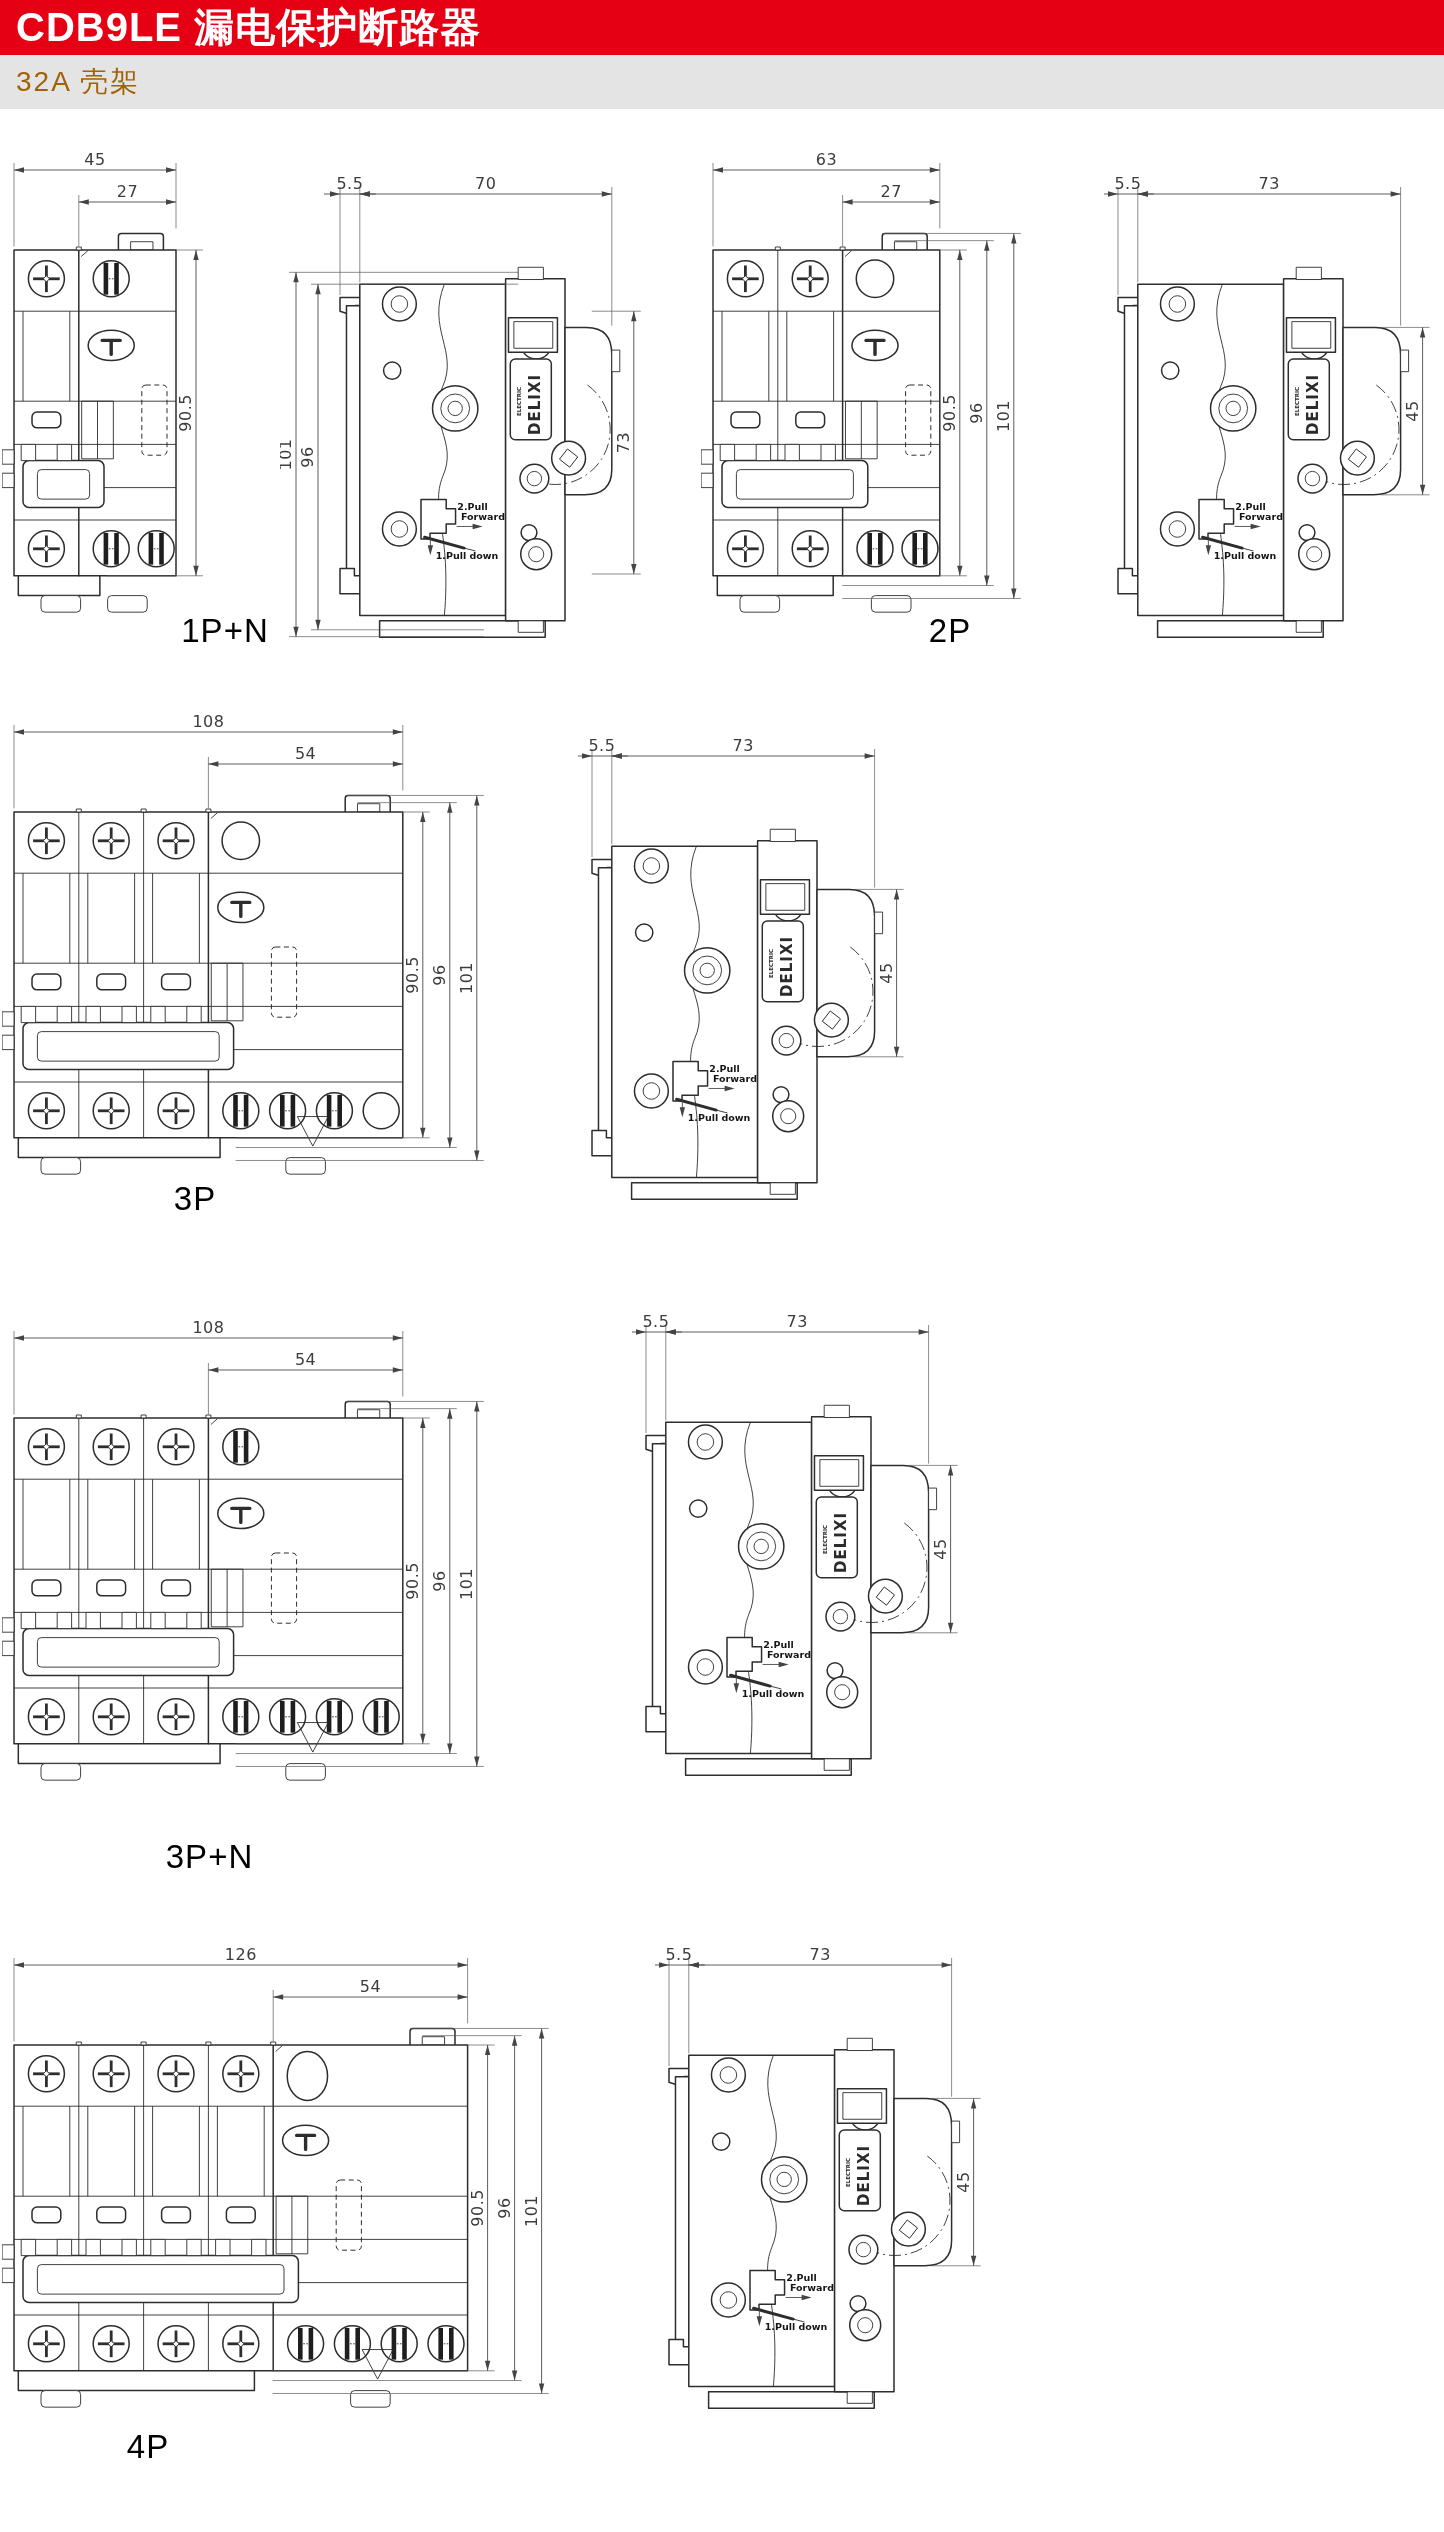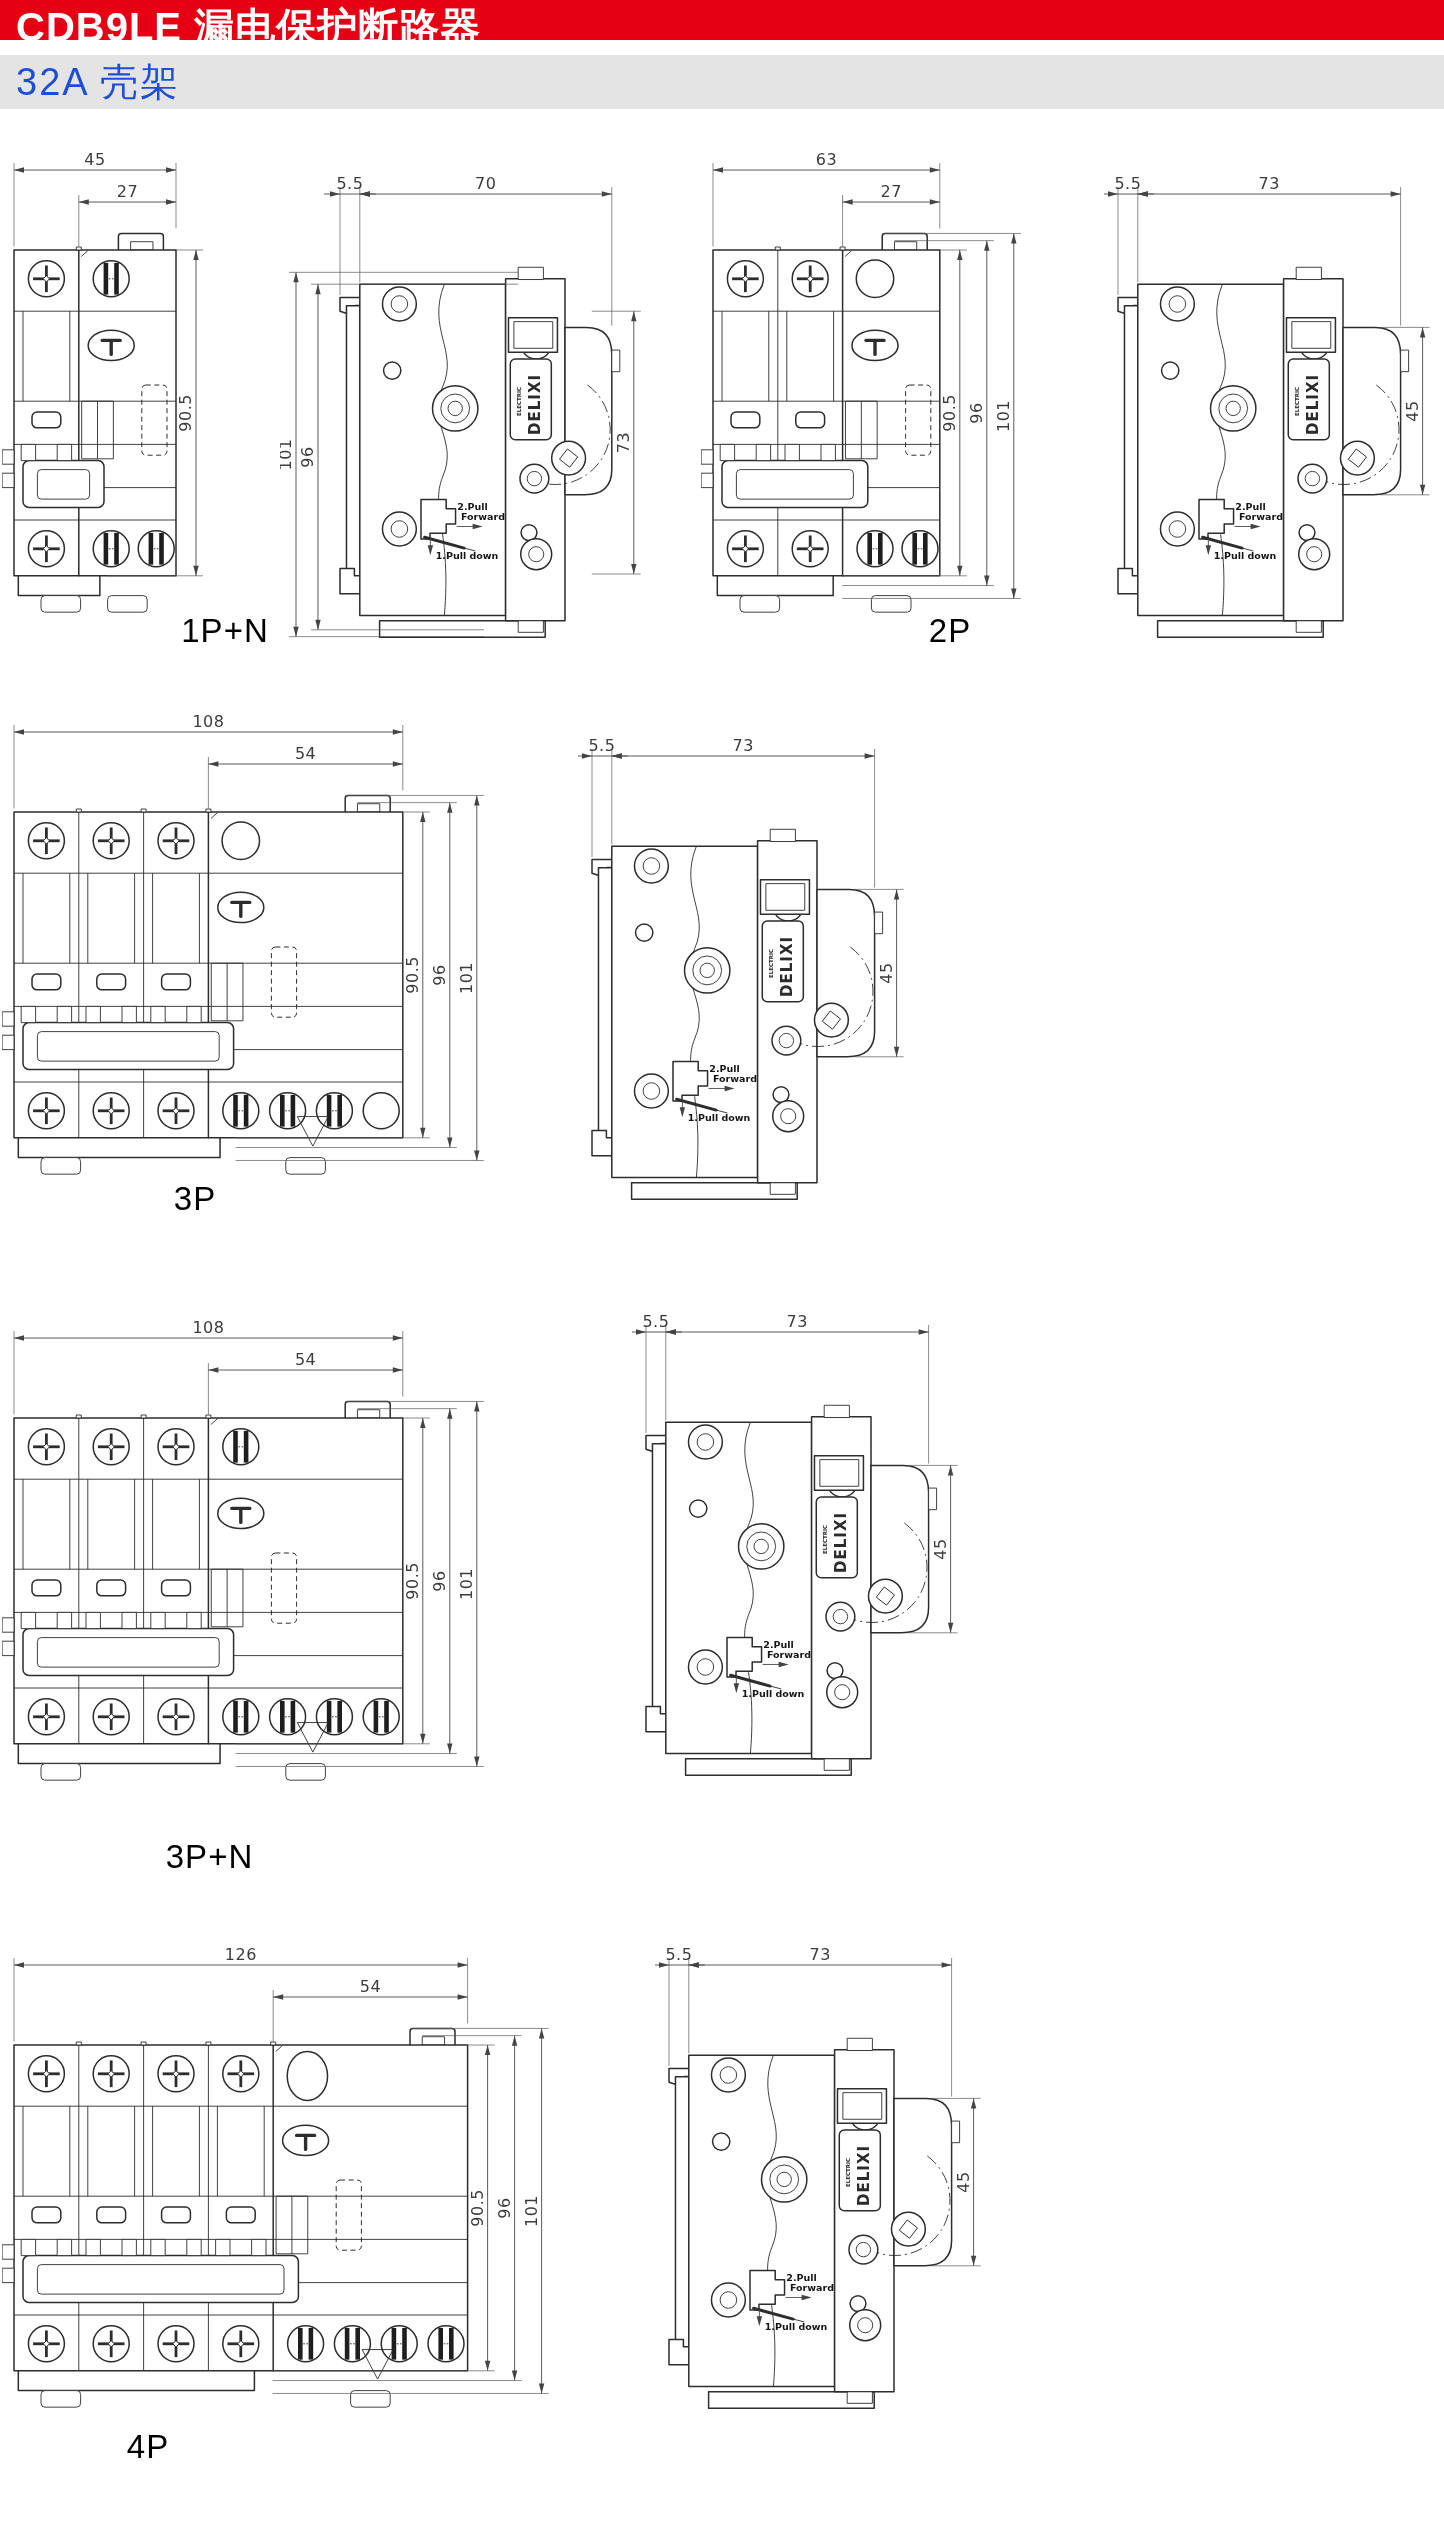--- a/index.html
+++ b/index.html
@@ -1,21 +1,21 @@
 <!DOCTYPE html>
 <html><head>
 <meta charset="utf-8">
 <style>
   html,body{margin:0;padding:0}
   body{width:1444px;height:2532px;position:relative;background:#fff;
        font-family:"Liberation Sans",sans-serif;overflow:hidden}
-  .hdr{position:absolute;left:0;top:0;width:1444px;height:40px;display:flex;}
+  .hdr{position:absolute;left:0;top:0;width:1444px;height:55px;display:flex;align-items:center}
   .hdr h1{margin:0 0 0 16px;font-size:40px;font-weight:700;color:#fff;letter-spacing:1px}
   .sub{position:absolute;left:0;top:55px;width:1444px;height:54px;display:flex;align-items:center}
-  .sub h2{margin:0 0 0 16px;font-size:38px;font-weight:400;color:#1d4ed8;letter-spacing:2px}
+  .sub h2{margin:0 0 0 16px;font-size:28px;font-weight:400;color:#a16207;letter-spacing:2px}
   .view{position:absolute}
   .view svg{display:block}
   .seclbl{position:absolute;font-size:33px;color:#000000;text-align:center;letter-spacing:1px}
   svg text{font-family:"DejaVu Sans",sans-serif}
   .o1{fill:none;stroke:#2d2d2d;stroke-width:1.5;stroke-linejoin:round;stroke-linecap:round}
   .o2{fill:none;stroke:#2d2d2d;stroke-width:0.9;stroke-linejoin:round}
   .fw{fill:#fff;stroke:#2d2d2d;stroke-width:1.5;stroke-linejoin:round}
   .fw2{fill:#fff;stroke:#2d2d2d;stroke-width:0.9;stroke-linejoin:round}
   .dsh{fill:none;stroke:#2d2d2d;stroke-width:1;stroke-dasharray:5 3.5}
   .ddt{fill:none;stroke:#2d2d2d;stroke-width:0.9;stroke-dasharray:12 4 2 4}

